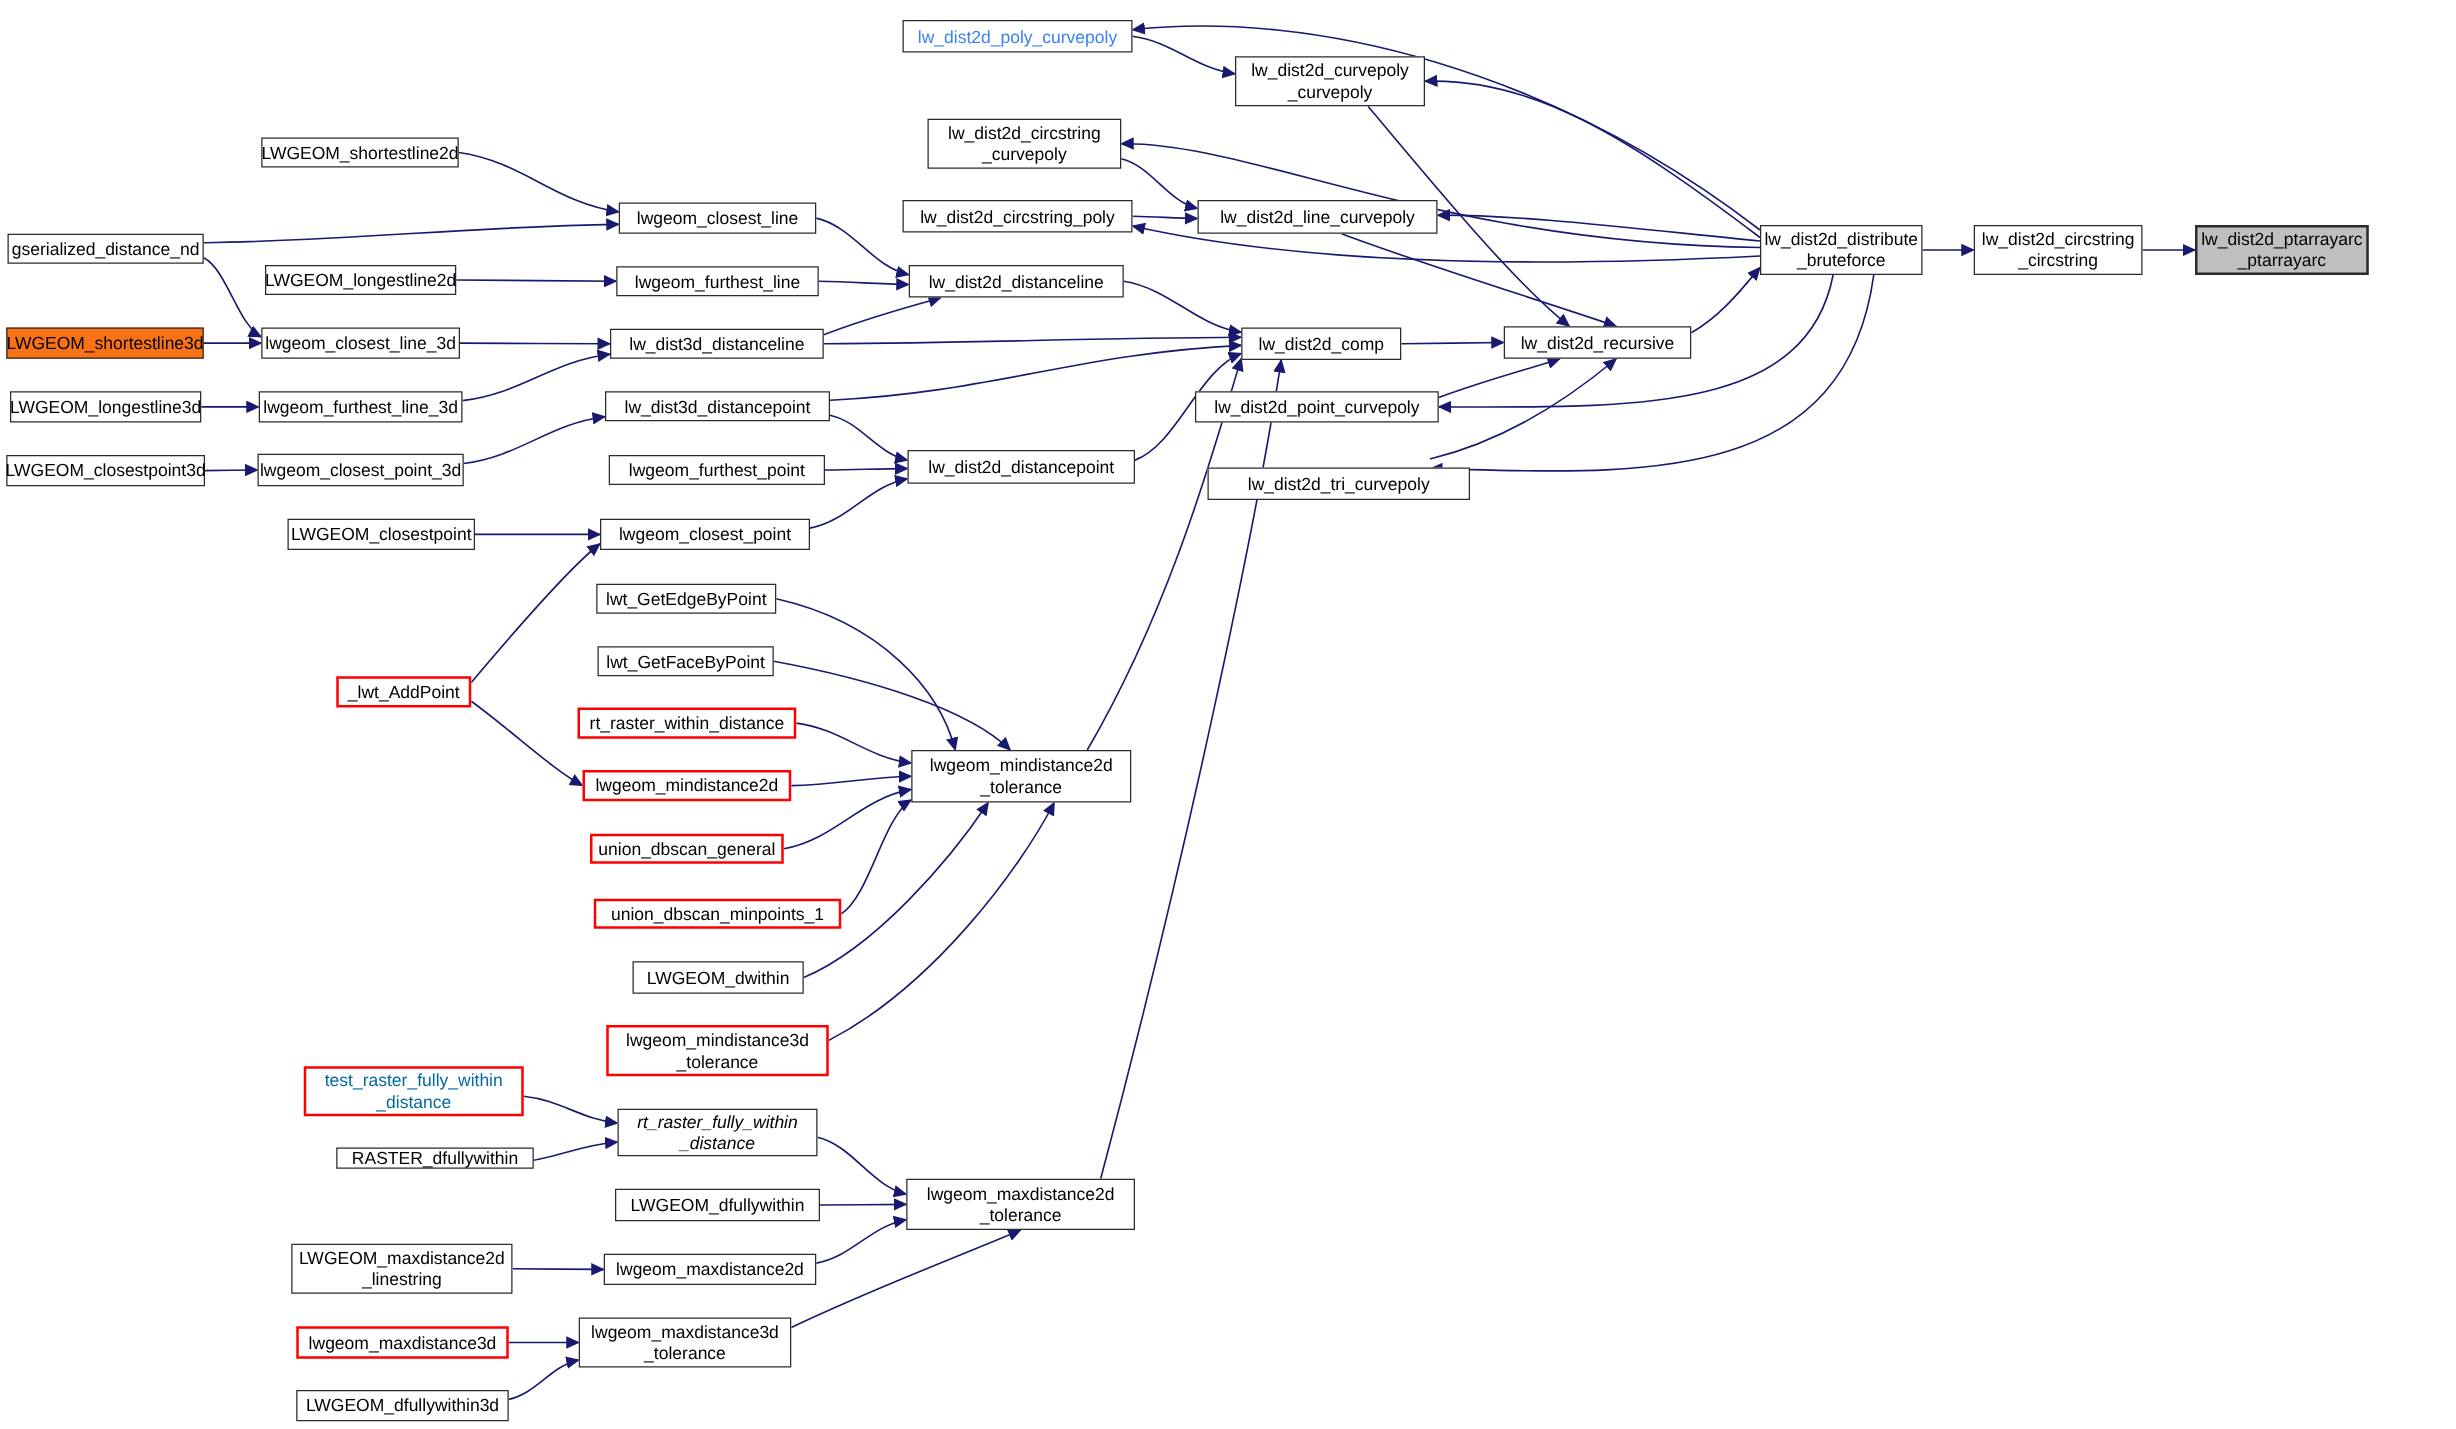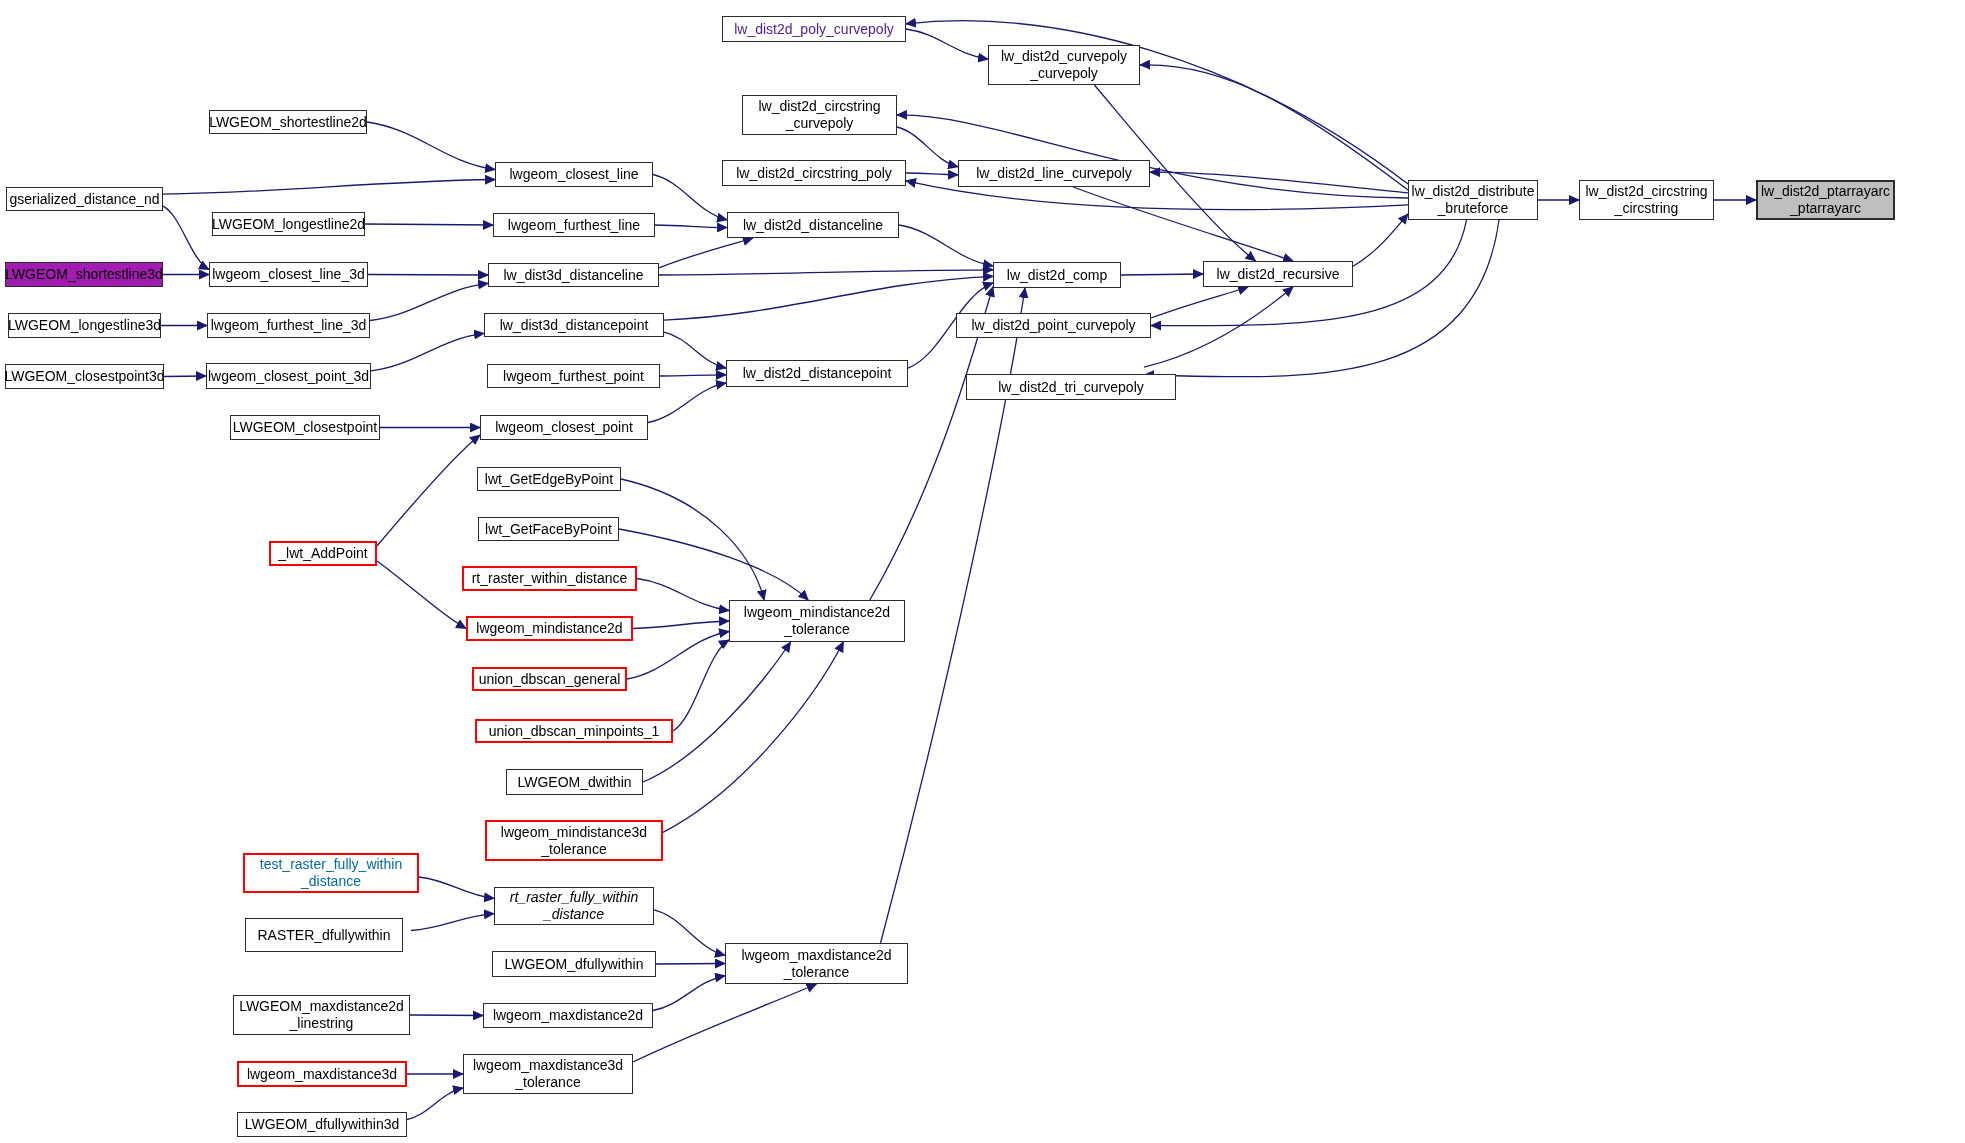--- a/index.html
+++ b/index.html
@@ -94,33 +94,33 @@
         <path d="M654,909.8 C682.4,916.625 696.6,948.4749999999999 725,955.3" fill="none" stroke="#191970" stroke-width="1.3" marker-end="url(#arrow)"></path>
         <path d="M656,964 C683.6,963.925 697.4,963.575 725,963.5" fill="none" stroke="#191970" stroke-width="1.3" marker-end="url(#arrow)"></path>
         <path d="M653,1010.5 C681.8,1005.295 696.2,981.005 725,975.8" fill="none" stroke="#191970" stroke-width="1.3" marker-end="url(#arrow)"></path>
         <path d="M633,1062 C700,1030 780,1000 816.5,984" fill="none" stroke="#191970" stroke-width="1.3" marker-end="url(#arrow)"></path>
         <path d="M410,1015 C439.2,1015.075 453.8,1015.425 483,1015.5" fill="none" stroke="#191970" stroke-width="1.3" marker-end="url(#arrow)"></path>
         <path d="M407,1074 C429.4,1074 440.6,1074 463,1074" fill="none" stroke="#191970" stroke-width="1.3" marker-end="url(#arrow)"></path>
         <path d="M407,1119.5 C429.4,1114.775 440.6,1092.725 463,1088" fill="none" stroke="#191970" stroke-width="1.3" marker-end="url(#arrow)"></path>
       </g>
   </svg>
 <div class="node" style="left: 6px; top: 187px; width: 157px; height: 24px; border-color: rgb(43, 43, 43); background: rgb(255, 255, 255); color: rgb(0, 0, 0);">gserialized_distance_nd</div>
-    <div class="node" style="left: 5px; top: 262px; width: 158px; height: 25px; border-color: rgb(43, 43, 43); background: #a21caf; color: rgb(0, 0, 0);">LWGEOM_shortestline3d</div>
+    <div class="node" style="left: 5px; top: 262px; width: 158px; height: 25px; border-color: rgb(43, 43, 43); background: #f97316; color: rgb(0, 0, 0);">LWGEOM_shortestline3d</div>
     <div class="node" style="left: 8px; top: 313px; width: 153px; height: 25px; border-color: rgb(43, 43, 43); background: rgb(255, 255, 255); color: rgb(0, 0, 0);">LWGEOM_longestline3d</div>
     <div class="node" style="left: 5px; top: 364px; width: 159px; height: 25px; border-color: rgb(43, 43, 43); background: rgb(255, 255, 255); color: rgb(0, 0, 0);">LWGEOM_closestpoint3d</div>
     <div class="node" style="left: 209px; top: 110px; width: 158px; height: 24px; border-color: rgb(43, 43, 43); background: rgb(255, 255, 255); color: rgb(0, 0, 0);">LWGEOM_shortestline2d</div>
     <div class="node" style="left: 212px; top: 212px; width: 153px; height: 24px; border-color: rgb(43, 43, 43); background: rgb(255, 255, 255); color: rgb(0, 0, 0);">LWGEOM_longestline2d</div>
     <div class="node" style="left: 209px; top: 262px; width: 159px; height: 25px; border-color: rgb(43, 43, 43); background: rgb(255, 255, 255); color: rgb(0, 0, 0);">lwgeom_closest_line_3d</div>
     <div class="node" style="left: 207px; top: 313px; width: 163px; height: 25px; border-color: rgb(43, 43, 43); background: rgb(255, 255, 255); color: rgb(0, 0, 0);">lwgeom_furthest_line_3d</div>
     <div class="node" style="left: 206px; top: 363px; width: 165px; height: 26px; border-color: rgb(43, 43, 43); background: rgb(255, 255, 255); color: rgb(0, 0, 0);">lwgeom_closest_point_3d</div>
     <div class="node" style="left: 230px; top: 415px; width: 150px; height: 25px; border-color: rgb(43, 43, 43); background: rgb(255, 255, 255); color: rgb(0, 0, 0);">LWGEOM_closestpoint</div>
     <div class="node red" style="left: 269px; top: 541px; width: 108px; height: 25px; border-color: rgb(255, 0, 0); background: rgb(255, 255, 255); color: rgb(0, 0, 0);">_lwt_AddPoint</div>
     <div class="node red" style="left: 243px; top: 853px; width: 176px; height: 40px; border-color: rgb(255, 0, 0); background: rgb(255, 255, 255); color: #0369a1;">test_raster_fully_within
 _distance</div>
-    <div class="node" style="left: 245px; top: 918px; width: 158px; height: 34px; border-color: rgb(43, 43, 43); background: rgb(255, 255, 255); color: rgb(0, 0, 0);">RASTER_dfullywithin</div>
+    <div class="node" style="left: 269px; top: 918px; width: 158px; height: 17px; border-color: rgb(43, 43, 43); background: rgb(255, 255, 255); color: rgb(0, 0, 0);">RASTER_dfullywithin</div>
     <div class="node" style="left: 233px; top: 995px; width: 177px; height: 40px; border-color: rgb(43, 43, 43); background: rgb(255, 255, 255); color: rgb(0, 0, 0);">LWGEOM_maxdistance2d
 _linestring</div>
     <div class="node red" style="left: 237px; top: 1061px; width: 170px; height: 26px; border-color: rgb(255, 0, 0); background: rgb(255, 255, 255); color: rgb(0, 0, 0);">lwgeom_maxdistance3d</div>
     <div class="node" style="left: 237px; top: 1112px; width: 170px; height: 25px; border-color: rgb(43, 43, 43); background: rgb(255, 255, 255); color: rgb(0, 0, 0);">LWGEOM_dfullywithin3d</div>
     <div class="node" style="left: 495px; top: 162px; width: 158px; height: 25px; border-color: rgb(43, 43, 43); background: rgb(255, 255, 255); color: rgb(0, 0, 0);">lwgeom_closest_line</div>
     <div class="node" style="left: 493px; top: 213px; width: 162px; height: 24px; border-color: rgb(43, 43, 43); background: rgb(255, 255, 255); color: rgb(0, 0, 0);">lwgeom_furthest_line</div>
     <div class="node" style="left: 488px; top: 263px; width: 171px; height: 24px; border-color: rgb(43, 43, 43); background: rgb(255, 255, 255); color: rgb(0, 0, 0);">lw_dist3d_distanceline</div>
     <div class="node" style="left: 484px; top: 313px; width: 180px; height: 24px; border-color: rgb(43, 43, 43); background: rgb(255, 255, 255); color: rgb(0, 0, 0);">lw_dist3d_distancepoint</div>
     <div class="node" style="left: 487px; top: 364px; width: 173px; height: 24px; border-color: rgb(43, 43, 43); background: rgb(255, 255, 255); color: rgb(0, 0, 0);">lwgeom_furthest_point</div>
     <div class="node" style="left: 480px; top: 415px; width: 168px; height: 25px; border-color: rgb(43, 43, 43); background: rgb(255, 255, 255); color: rgb(0, 0, 0);">lwgeom_closest_point</div>
@@ -132,21 +132,21 @@
     <div class="node red" style="left: 475px; top: 719px; width: 198px; height: 24px; border-color: rgb(255, 0, 0); background: rgb(255, 255, 255); color: rgb(0, 0, 0);">union_dbscan_minpoints_1</div>
     <div class="node" style="left: 506px; top: 769px; width: 137px; height: 26px; border-color: rgb(43, 43, 43); background: rgb(255, 255, 255); color: rgb(0, 0, 0);">LWGEOM_dwithin</div>
     <div class="node red" style="left: 485px; top: 820px; width: 178px; height: 41px; border-color: rgb(255, 0, 0); background: rgb(255, 255, 255); color: rgb(0, 0, 0);">lwgeom_mindistance3d
 _tolerance</div>
     <div class="node" style="left: 494px; top: 887px; width: 160px; height: 38px; border-color: rgb(43, 43, 43); background: rgb(255, 255, 255); color: rgb(0, 0, 0); font-style: italic;">rt_raster_fully_within
 _distance</div>
     <div class="node" style="left: 492px; top: 951px; width: 164px; height: 26px; border-color: rgb(43, 43, 43); background: rgb(255, 255, 255); color: rgb(0, 0, 0);">LWGEOM_dfullywithin</div>
     <div class="node" style="left: 483px; top: 1003px; width: 170px; height: 25px; border-color: rgb(43, 43, 43); background: rgb(255, 255, 255); color: rgb(0, 0, 0);">lwgeom_maxdistance2d</div>
     <div class="node" style="left: 463px; top: 1054px; width: 170px; height: 40px; border-color: rgb(43, 43, 43); background: rgb(255, 255, 255); color: rgb(0, 0, 0);">lwgeom_maxdistance3d
 _tolerance</div>
-    <div class="node" style="left: 722px; top: 16px; width: 184px; height: 26px; border-color: rgb(43, 43, 43); background: rgb(255, 255, 255); color: #4c1d95;">lw_dist2d_poly_curvepoly</div>
+    <div class="node" style="left: 722px; top: 16px; width: 184px; height: 26px; border-color: rgb(43, 43, 43); background: rgb(255, 255, 255); color: #3b82f6;">lw_dist2d_poly_curvepoly</div>
     <div class="node" style="left: 988px; top: 45px; width: 152px; height: 40px; border-color: rgb(43, 43, 43); background: rgb(255, 255, 255); color: rgb(0, 0, 0);">lw_dist2d_curvepoly
 _curvepoly</div>
     <div class="node" style="left: 742px; top: 95px; width: 155px; height: 40px; border-color: rgb(43, 43, 43); background: rgb(255, 255, 255); color: rgb(0, 0, 0);">lw_dist2d_circstring
 _curvepoly</div>
     <div class="node" style="left: 722px; top: 160px; width: 184px; height: 26px; border-color: rgb(43, 43, 43); background: rgb(255, 255, 255); color: rgb(0, 0, 0);">lw_dist2d_circstring_poly</div>
     <div class="node" style="left: 958px; top: 160px; width: 192px; height: 27px; border-color: rgb(43, 43, 43); background: rgb(255, 255, 255); color: rgb(0, 0, 0);">lw_dist2d_line_curvepoly</div>
     <div class="node" style="left: 727px; top: 212px; width: 172px; height: 26px; border-color: rgb(43, 43, 43); background: rgb(255, 255, 255); color: rgb(0, 0, 0);">lw_dist2d_distanceline</div>
     <div class="node" style="left: 726px; top: 360px; width: 182px; height: 27px; border-color: rgb(43, 43, 43); background: rgb(255, 255, 255); color: rgb(0, 0, 0);">lw_dist2d_distancepoint</div>
     <div class="node" style="left: 993px; top: 262px; width: 128px; height: 26px; border-color: rgb(43, 43, 43); background: rgb(255, 255, 255); color: rgb(0, 0, 0);">lw_dist2d_comp</div>
     <div class="node" style="left: 956px; top: 313px; width: 195px; height: 25px; border-color: rgb(43, 43, 43); background: rgb(255, 255, 255); color: rgb(0, 0, 0);">lw_dist2d_point_curvepoly</div>

